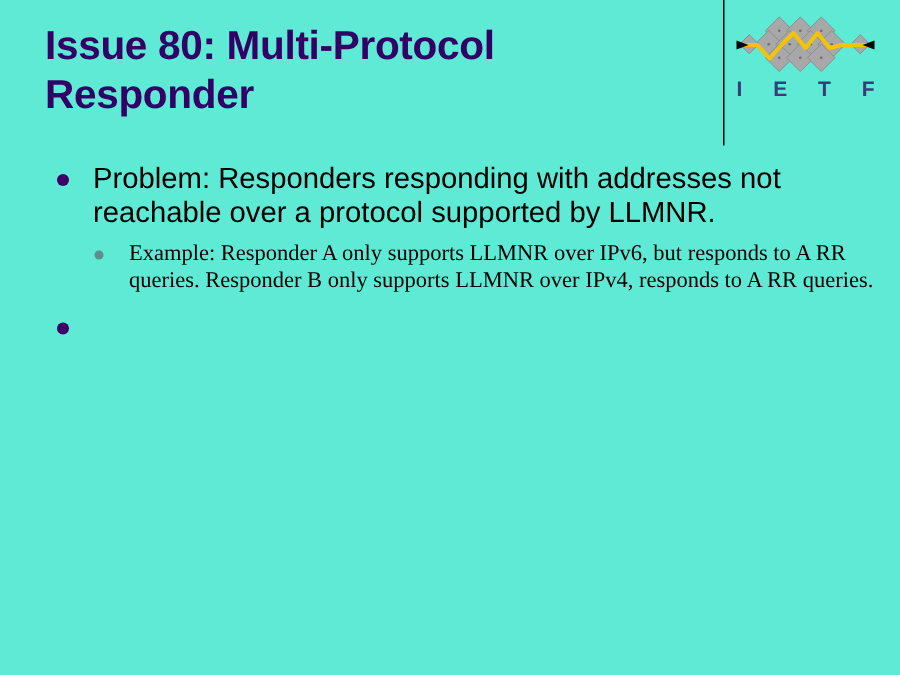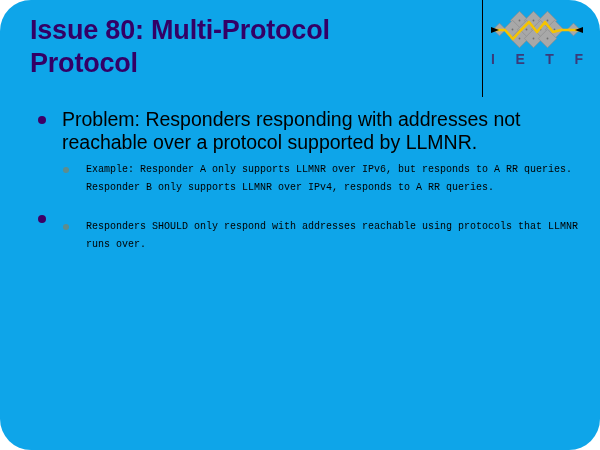--- a/index.html
+++ b/index.html
@@ -12,22 +12,21 @@
     height: 450px;
     font-family: "Liberation Sans", sans-serif;
     overflow: hidden;
     position: relative;
   }
 
   .slide {
     position: relative;
     width: 600px;
     height: 450px;
-    background: #0ea5e9;
-    border-radius: 31px;
+    background: #5eead4;
   }
 
   
   .title-area {
     position: absolute;
     left: 30px;
     top: 14px;
     width: 440px;
   }
   .slide-title {
@@ -104,22 +103,22 @@
     width: 8px;
     height: 8px;
     border-radius: 50%;
     background: #3d0066;
   }
 
   .l2 {
     position: relative;
     padding-left: 86px;
     margin: 0 0 1px 0;
-    font-family: Liberation Mono, monospace;
-    font-size: 10px;
+    font-family: Liberation Serif, serif;
+    font-size: 15px;
     line-height: 17.5px;
     color: #000000;
     padding-right: 14px;
   }
   .l2 .bullet {
     position: absolute;
     left: 63px;
     top: 6px;
     width: 6px;
     height: 6px;
@@ -131,21 +130,21 @@
   .gap-small { height: 5px; }
   .gap-tiny { height: 4px; }
 </style>
 </head>
 <body>
 
 <div class="slide">
 
   <div class="title-area">
     <div class="slide-title">Issue 80: Multi-Protocol</div>
-    <div class="slide-title">Protocol</div>
+    <div class="slide-title">Responder</div>
   </div>
 
   <div class="header-divider"></div>
 
   <div class="logo-box">
     <svg class="logo-mark" viewBox="0 0 96 42">
 
       <g fill="#a8a8a8" stroke="#8a8a8a" stroke-width="0.6">
         <rect x="24" y="4" width="13" height="13" transform="rotate(45 30.5 10.5)"></rect>
         <rect x="38" y="4" width="13" height="13" transform="rotate(45 44.5 10.5)"></rect>
@@ -208,19 +207,15 @@
 
     <div class="l1">
       <span class="bullet"></span>
     </div>
 
     <div class="gap-tiny"></div>
 
 
     <div class="gap-small"></div>
 
-    <div class="l2">
-      <span class="bullet"></span>
-      <span>Responders SHOULD only respond with addresses reachable using protocols that LLMNR runs over.</span>
-    </div>
 
   </div>
 </div>
 
 </body></html>

